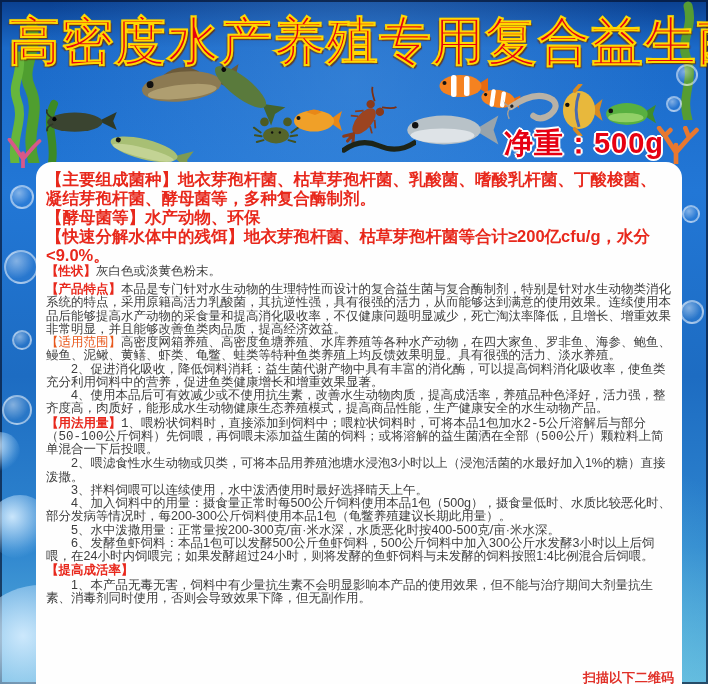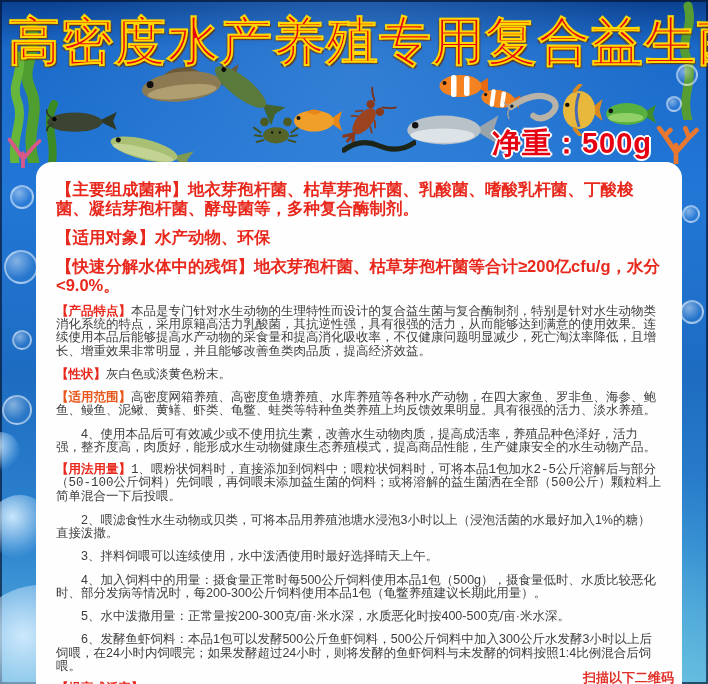--- a/index.html
+++ b/index.html
@@ -27,36 +27,36 @@
     -webkit-text-stroke:2px #ffd800;
     text-shadow:0 0 2px #ffd800, 2px 2px 1px rgba(110,40,0,.8), -2px 2px 1px rgba(110,40,0,.6);
     white-space:nowrap;
     margin-left:8px;
   }
   
   .fish-band{position:absolute;left:0;top:52px;width:708px;height:115px;z-index:2;}
   .fish-band svg{position:absolute;}
   
   .net-weight{
-    position:absolute; top:124px; right:56px; z-index:4;
+    position:absolute; top:124px; right:44px; z-index:4;
     font-size:29px; font-weight:bold; color:#e60012; letter-spacing:1px;
     text-shadow:-2px 0 0 #fff,2px 0 0 #fff,0 -2px 0 #fff,0 2px 0 #fff,
                 -1px -1px 0 #fff,1px 1px 0 #fff,-1px 1px 0 #fff,1px -1px 0 #fff;
   }
   
   .panel{
     position:absolute; left:36px; top:162px; width:646px; height:522px; z-index:3;
     background:#fefefe; border-radius:16px 16px 0 0;
     padding:8px 10px 0 10px; box-sizing:border-box; overflow:hidden;
   }
-  .panel p{margin:10px;}
+  .panel p{margin:0;}
   .red-big{font-size:16.5px; line-height:1.15; font-weight:bold; color:#e8281c;}
   .body-p{font-size:12.5px; line-height:1.06; color:#3d3d3d;}
   .hdr{color:#e8281c; font-weight:bold;}
-  .hdr-orange{color:#e8581c; font-weight:bold;}
+  .hdr-orange{color:#e8581c; font-weight:normal;}
   .indent{text-indent:2em;}
   .gap{margin-top:5px !important;}
   .gap-s{margin-top:2px !important;font-family:Liberation Mono, monospace;}
   
   .footer-note{
     position:absolute; bottom:-3px; right:34px; z-index:5;
     font-size:13px; color:#e03028; font-weight:bold;
   }
 </style>
 </head>
@@ -181,30 +181,31 @@
       <path d="M30,40 L30,20 M30,28 L18,10 M30,28 L44,12 M18,10 L12,2 M44,12 L52,4" stroke="#d85888" stroke-width="5" fill="none" stroke-linecap="round"></path>
     </svg>
   </div>
 
   <div class="net-weight"><span>净重：</span><span>500g</span></div>
 
   <div class="panel">
 
     <p class="red-big"><span class="hdr">【主要组成菌种】</span><span>地衣芽孢杆菌、枯草芽孢杆菌、乳酸菌、嗜酸乳杆菌、丁酸梭菌、凝结芽孢杆菌、酵母菌等，多种复合酶制剂。</span></p>
 
-    <p class="red-big"><span class="hdr">【适用对象】</span><span>水产动物、环保</span></p>
+    <p class="red-big"><span class="hdr">【酵母菌等】</span><span>水产动物、环保</span></p>
 
     <p class="red-big"><span class="hdr">【快速分解水体中的残饵】</span><span>地衣芽孢杆菌、枯草芽孢杆菌等合计≥200亿cfu/g，水分&lt;9.0%。</span></p>
 
+    <p class="body-p"><span class="hdr">【性状】</span><span>灰白色或淡黄色粉末。</span></p>
+
     <p class="body-p gap"><span class="hdr">【产品特点】</span><span>本品是专门针对水生动物的生理特性而设计的复合益生菌与复合酶制剂，特别是针对水生动物类消化系统的特点，采用原籍高活力乳酸菌，其抗逆性强，具有很强的活力，从而能够达到满意的使用效果。连续使用本品后能够提高水产动物的采食量和提高消化吸收率，不仅健康问题明显减少，死亡淘汰率降低，且增长、增重效果非常明显，并且能够改善鱼类肉品质，提高经济效益。</span></p>
 
-    <p class="body-p"><span class="hdr">【性状】</span><span>灰白色或淡黄色粉末。</span></p>
-
     <p class="body-p"><span class="hdr-orange">【适用范围】</span><span>高密度网箱养殖、高密度鱼塘养殖、水库养殖等各种水产动物，在四大家鱼、罗非鱼、海参、鲍鱼、鳗鱼、泥鳅、黄鳝、虾类、龟鳖、蛙类等特种鱼类养殖上均反馈效果明显。具有很强的活力、淡水养殖。</span></p>
 
+    <p class="body-p indent">2、促进消化吸收，降低饲料消耗：益生菌代谢产物中具有丰富的消化酶，可以提高饲料消化吸收率，使鱼类充分利用饲料中的营养，促进鱼类健康增长和增重效果显著。</p>
     <p class="body-p indent">4、使用本品后可有效减少或不使用抗生素，改善水生动物肉质，提高成活率，养殖品种色泽好，活力强，整齐度高，肉质好，能形成水生动物健康生态养殖模式，提高商品性能，生产健康安全的水生动物产品。</p>
 
     <p class="body-p gap-s"><span class="hdr">【用法用量】</span><span>1、喂粉状饲料时，直接添加到饲料中；喂粒状饲料时，可将本品1包加水2-5公斤溶解后与部分（50-100公斤饲料）先饲喂，再饲喂未添加益生菌的饲料；或将溶解的益生菌洒在全部（500公斤）颗粒料上简单混合一下后投喂。</span></p>
     <p class="body-p indent">2、喂滤食性水生动物或贝类，可将本品用养殖池塘水浸泡3小时以上（浸泡活菌的水最好加入1%的糖）直接泼撒。</p>
     <p class="body-p indent">3、拌料饲喂可以连续使用，水中泼洒使用时最好选择晴天上午。</p>
     <p class="body-p indent">4、加入饲料中的用量：摄食量正常时每500公斤饲料使用本品1包（500g），摄食量低时、水质比较恶化时、部分发病等情况时，每200-300公斤饲料使用本品1包（龟鳖养殖建议长期此用量）。</p>
     <p class="body-p indent">5、水中泼撒用量：正常量按200-300克/亩·米水深，水质恶化时按400-500克/亩·米水深。</p>
     <p class="body-p indent">6、发酵鱼虾饲料：本品1包可以发酵500公斤鱼虾饲料，500公斤饲料中加入300公斤水发酵3小时以上后饲喂，在24小时内饲喂完；如果发酵超过24小时，则将发酵的鱼虾饲料与未发酵的饲料按照1:4比例混合后饲喂。</p>
 
     <p class="body-p gap-s hdr">【提高成活率】</p>

